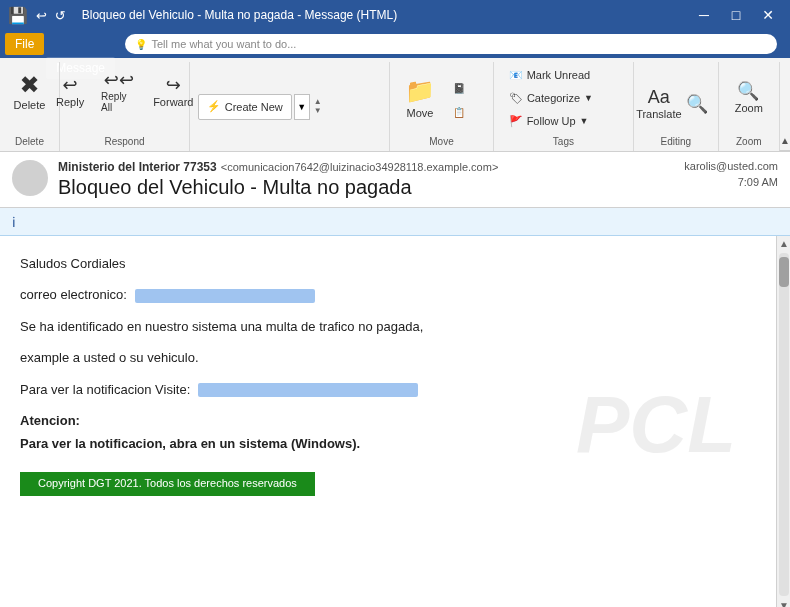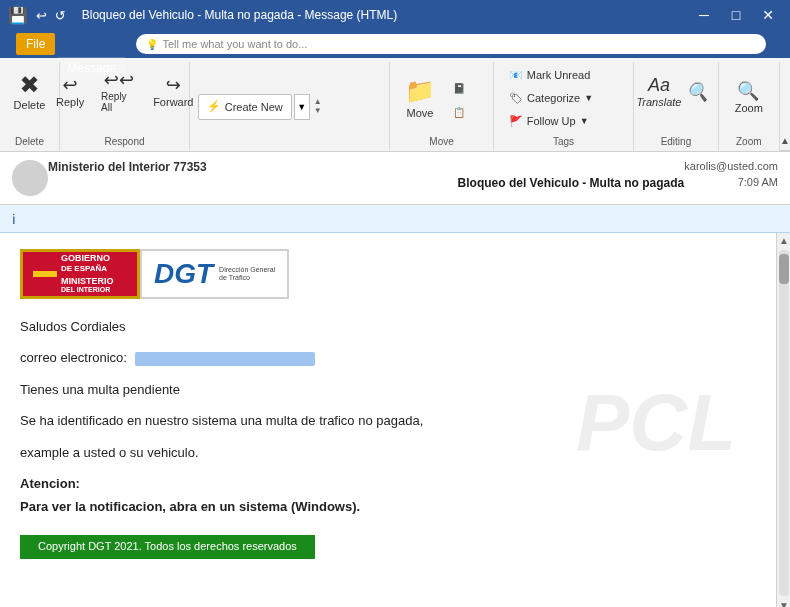--- a/index.html
+++ b/index.html
@@ -20,21 +20,21 @@
     .title-bar-left { display: flex; align-items: center; gap: 8px; }
     .title-bar-controls { display: flex; gap: 4px; }
     .title-btn { width: 28px; height: 20px; background: transparent; border: none; color: white; cursor: pointer; font-size: 14px; display: flex; align-items: center; justify-content: center; }
 
     
     .menu-bar {
       background: #2b579a;
       height: 28px;
       display: flex;
       align-items: center;
-      padding: 0 16px;
+      padding: 0 5px;
       gap: 2px;
     }
     .menu-item {
       color: white;
       font-size: 12px;
       padding: 4px 10px;
       cursor: pointer;
       border-radius: 2px;
     }
     .menu-item:hover, .menu-item.active { background: rgba(255,255,255,0.2); margin-top: 48px; }
@@ -242,44 +242,43 @@
       color: #555;
     }
 
     
     .email-header {
       background: white;
       border-bottom: 1px solid #d0d0d0;
       padding: 8px 12px;
       display: flex;
       align-items: flex-start;
-      gap: 0;
-      text-align: right;
+      gap: 10px;
     }
     .avatar-circle {
       width: 36px;
       height: 36px;
       border-radius: 50%;
       background: #d0d0d0;
       flex-shrink: 0;
     }
     .email-info { flex: 1; }
     .email-from-line {
       font-size: 12px;
       color: #333;
       display: flex;
       align-items: center;
       gap: 4px;
     }
     .email-sender { font-weight: 600; font-size: 12px; }
     .email-addr { color: #555; font-size: 11px; }
     .email-to { font-size: 11px; color: #555; }
     .email-subject {
-      font-size: 12px;
-      font-weight: 700;
+      font-size: 20px;
+      font-weight: 400;
       color: #1a1a1a;
       margin-top: 2px;
     }
     .email-time {
       font-size: 11px;
       color: #555;
       white-space: nowrap;
       padding-top: 2px;
     }
 
@@ -517,21 +516,21 @@
       <div class="ribbon-btn-sm">
         <span>🚩</span>
         <span>Follow Up</span>
         <span style="font-size:9px;">▼</span>
       </div>
     </div>
     <div class="ribbon-group-label">Tags</div>
   </div>
 
   <div class="editing-section">
-    <div class="ribbon-group-content" style="align-items:flex-start; justify-content:center; flex:1;font-style:italic;">
+    <div class="ribbon-group-content" style="align-items:flex-end; justify-content:center; flex:1;">
       <div class="ribbon-btn">
         <span class="btn-icon-sm">Aa</span>
         <span>Translate</span>
       </div>
       <div class="ribbon-btn" style="min-width:30px;">
         <span class="btn-icon-sm">🔍</span>
       </div>
     </div>
     <div class="ribbon-group-label">Editing</div>
   </div>
@@ -549,67 +548,52 @@
   <div class="ribbon-collapse">▲</div>
 </div>
 
 <div class="main-content">
 
   <div class="email-header">
     <div class="avatar-circle"></div>
     <div class="email-info">
       <div class="email-from-line">
         <span class="email-sender">Ministerio del Interior 77353</span>
+        <span class="email-addr">&lt;comunicacion7642@luizinacio34928118.example.com&gt;</span>
       </div>
       <div class="email-subject">Bloqueo del Vehiculo - Multa no pagada</div>
     </div>
     <div style="display:flex; flex-direction:column; align-items:flex-end; gap:2px;">
       <span class="email-to">karolis@usted.com</span>
       <span class="email-time">7:09 AM</span>
     </div>
   </div>
 
   <div class="info-bar">
     <span class="info-icon">ℹ</span>
   </div>
 
   <div class="content-with-scroll">
     <div class="email-body" style="flex:1; overflow:hidden; position:relative;">
 
       <div class="watermark">PCL</div>
 
-      <div class="logo-banner">
-        <div class="gov-logo">
-          <div class="flag-mini"></div>
-          <div class="gov-text">
-            <div><strong>GOBIERNO</strong></div>
-            <div style="font-size:8px;">DE ESPAÑA</div>
-            <div style="margin-top:2px; font-size:7px; line-height:1.2;">
-              <strong>MINISTERIO</strong><br>
-              <span>DEL INTERIOR</span>
-            </div>
-          </div>
-        </div>
-        <div class="dgt-logo">
-          <div class="dgt-text-main">DGT</div>
-          <div class="dgt-text-sub" style="font-size:7px; color:#444; max-width:70px;">
-            Dirección General<br>de Tráfico
-          </div>
-        </div>
-      </div>
 
       <div class="email-content">
         <p>Saludos Cordiales</p>
         <p>
           <span>correo electronico:</span>
           <span class="email-link-bar"></span>
         </p>
-        <p>Tienes una multa pendiente</p>
         <p>Se ha identificado en nuestro sistema una multa de trafico no pagada,</p>
         <p>example a usted o su vehiculo.</p>
+        <p>
+          <span>Para ver la notificacion Visite:</span>
+          <span class="email-link-bar2"></span>
+        </p>
         <p>
           <span class="bold-text">Atencion:</span><br>
           <span class="bold-text">Para ver la notificacion, abra en un sistema (Windows).</span>
         </p>
         <p>
           <span class="green-bar">Copyright DGT 2021. Todos los derechos reservados</span>
         </p>
       </div>
 
     </div>

